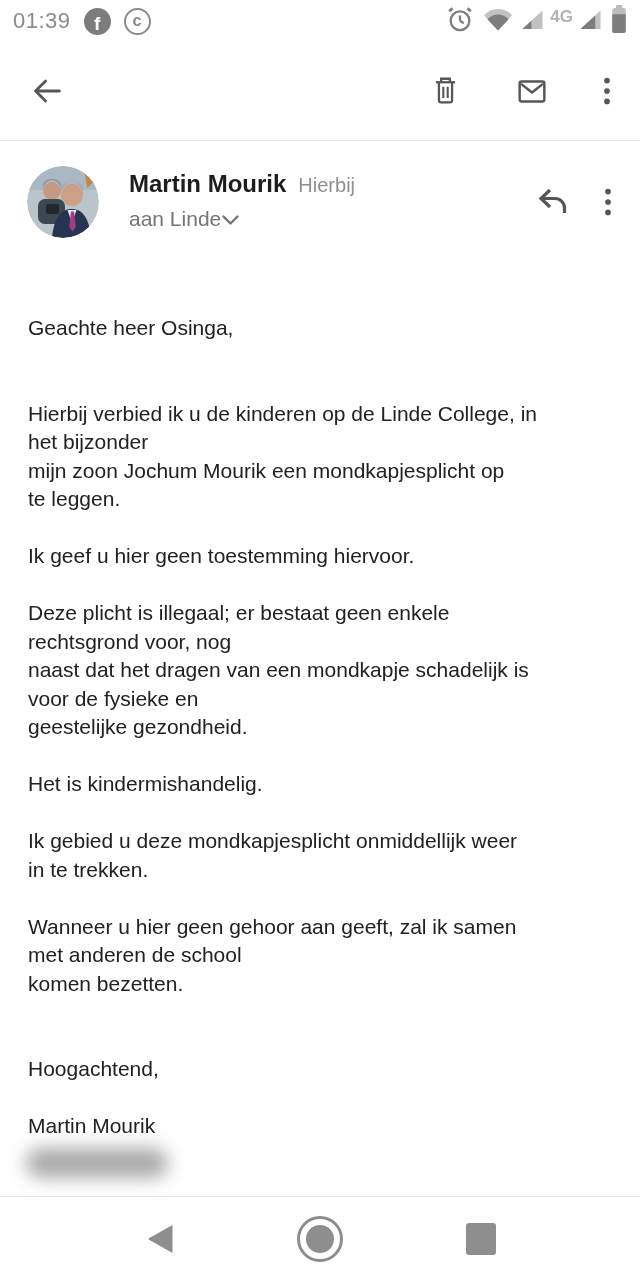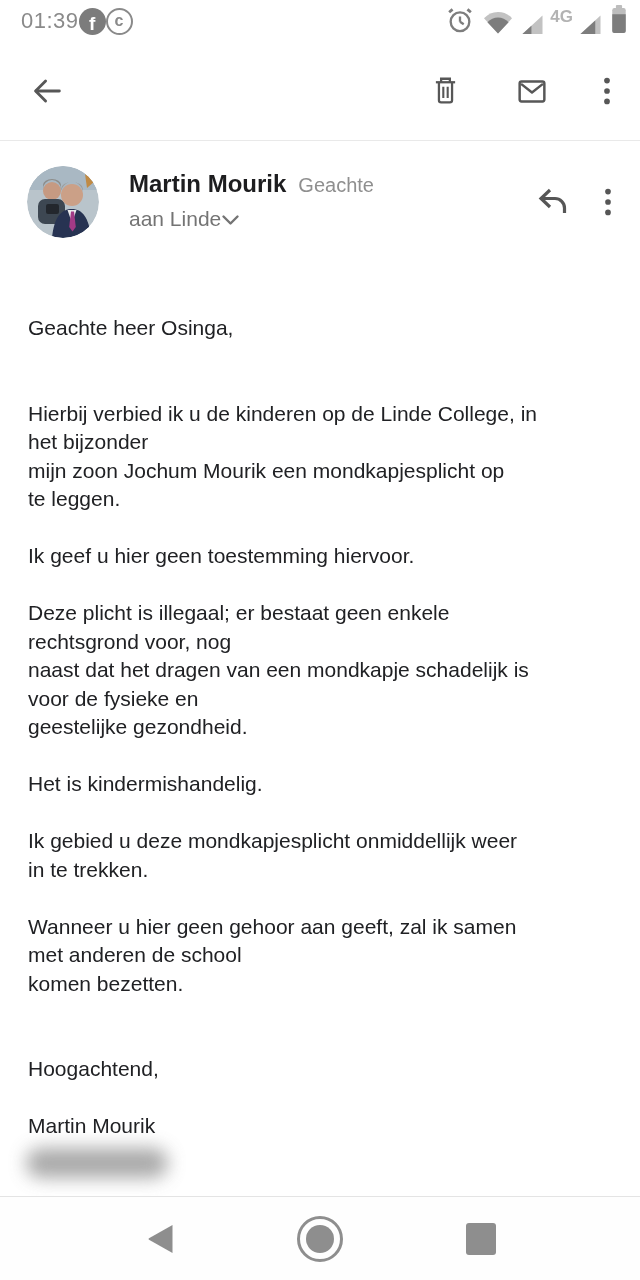--- a/index.html
+++ b/index.html
@@ -15,29 +15,29 @@
   *{margin:0;padding:0;box-sizing:border-box;}
   html,body{background:#ffffff;}
   .screen{
     position:relative;width:640px;height:1280px;background:#ffffff;overflow:hidden;
     font-family:"Liberation Sans",sans-serif;
   }
   button{background:none;border:none;padding:0;cursor:pointer;display:inline-flex;align-items:center;justify-content:center;}
 
   
   .status-bar{
-    position:absolute;top:0;left:8px;right:0;height:42px;
-    display:flex;align-items:center;padding:0 13px;
+    position:absolute;top:0;left:0;right:0;height:42px;
+    display:flex;align-items:center;padding:0 13px;gap:13px;
   }
   .status-time{font-size:22px;color:#8a8a8a;letter-spacing:.5px;}
   .notif-circle{width:27px;height:27px;border-radius:50%;display:flex;align-items:center;justify-content:center;}
   .fb-circle{background:#7c7c7c;color:#ffffff;font-size:19px;font-weight:bold;padding-top:5px;}
   .c-circle{border:2.5px solid #8a8a8a;color:#8a8a8a;font-size:16px;font-weight:bold;}
   .status-spacer{flex:1;}
-  .status-right{display:flex;align-items:flex-end;gap:9px;}
+  .status-right{display:flex;align-items:center;gap:9px;}
   .net-label{font-size:17px;color:#b3b3b3;font-weight:bold;align-self:flex-start;margin:2px -2px 0 -3px;}
 
   
   .toolbar{
     position:absolute;top:42px;left:0;right:0;height:99px;
     display:flex;align-items:center;justify-content:space-between;
     padding:0 27px 0 28px;border-bottom:1px solid var(--divider);
   }
   .toolbar-actions{display:flex;align-items:center;gap:50px;}
 
@@ -177,21 +177,21 @@
           <path d="M34 27 a11 11 0 0 1 22 0 l0 -4 a11 7 0 0 0 -22 0 Z" fill="#9d9d9b"></path>
           <path d="M25 72 C27 50 35 43 45 43 c10 0 17 8 19 29 Z" fill="#273352"></path>
           <path d="M40.5 44 h9 l-4.5 13 Z" fill="#e9e9eb"></path>
           <path d="M44 45.5 h3 l1.8 15.5 -3.3 4.5 -3.3 -4.5 Z" fill="#a23a86"></path>
         </g>
       </svg>
     </div>
     <div class="sender-block">
       <div class="sender-row">
         <span class="sender-name">Martin Mourik</span>
-        <span class="email-date">Geachte</span>
+        <span class="email-date">Hierbij</span>
       </div>
       <div class="recipient-row">
         <span>aan Linde</span>
         <span>
           <svg width="19" height="12" viewBox="0 0 19 12" fill="none" stroke="#747474" stroke-width="2.4" stroke-linecap="round" stroke-linejoin="round">
             <path d="M2.5 2.5 L9.5 9.5 L16.5 2.5"></path>
           </svg>
         </span>
       </div>
     </div>

